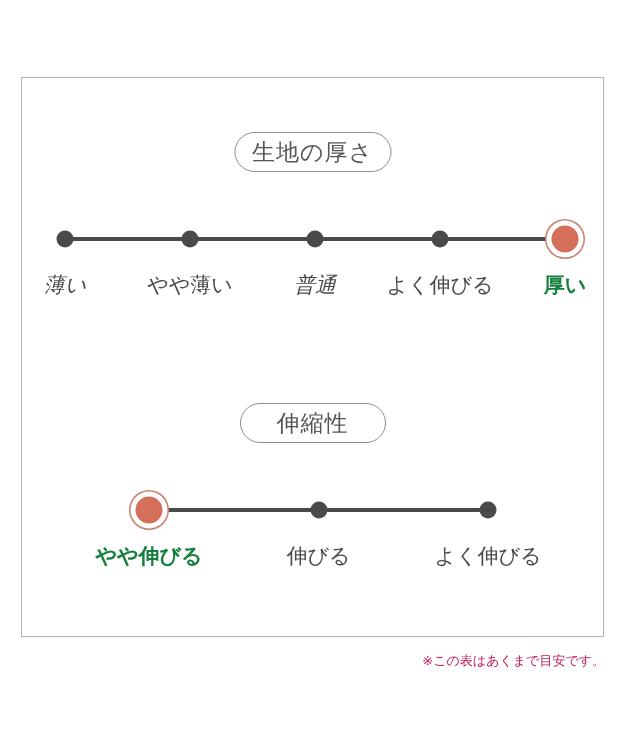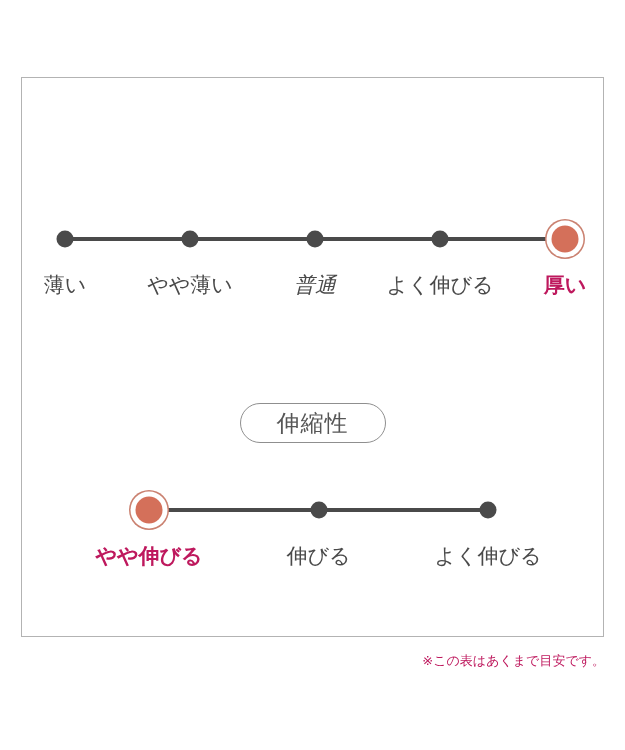--- a/index.html
+++ b/index.html
@@ -69,41 +69,44 @@
   .scale .label{
     position:absolute;top:33px;
     transform:translateX(-50%);
     font-size:21px;
     line-height:1.2;
     color:var(--ink);
     white-space:nowrap;
   }
   .scale .label.selected{
     font-weight:bold;
-    color:#be185d;
+    color:#15803d;
   }
   .footnote{
     position:absolute;
     right:20px;top:652px;
     font-size:13px;
     color:#be185d;
     white-space:nowrap;
   }
 </style>
 </head>
 <body>
 
 <div class="stage">
   <div class="panel">
 
+    <div class="pill pill-1">
+      <span class="pill-text">生地の厚さ</span>
+    </div>
 
     <div class="scale scale-1">
         <div class="line"></div>
         <div class="dot" style="left: 0%;"></div>
-        <div class="label" style="left: 0%;">薄い</div>
+        <div class="label" style="left: 0%; font-style: italic;">薄い</div>
         <div class="dot" style="left: 25%;"></div>
         <div class="label" style="left: 25%;">やや薄い</div>
         <div class="dot" style="left: 50%;"></div>
         <div class="label" style="left: 50%; font-style: italic;">普通</div>
         <div class="dot" style="left: 75%;"></div>
         <div class="label" style="left: 75%;">よく伸びる</div>
         <div class="dot selected" style="left: 100%;"></div>
         <div class="label selected" style="left: 100%;">厚い</div>
       </div>
 

